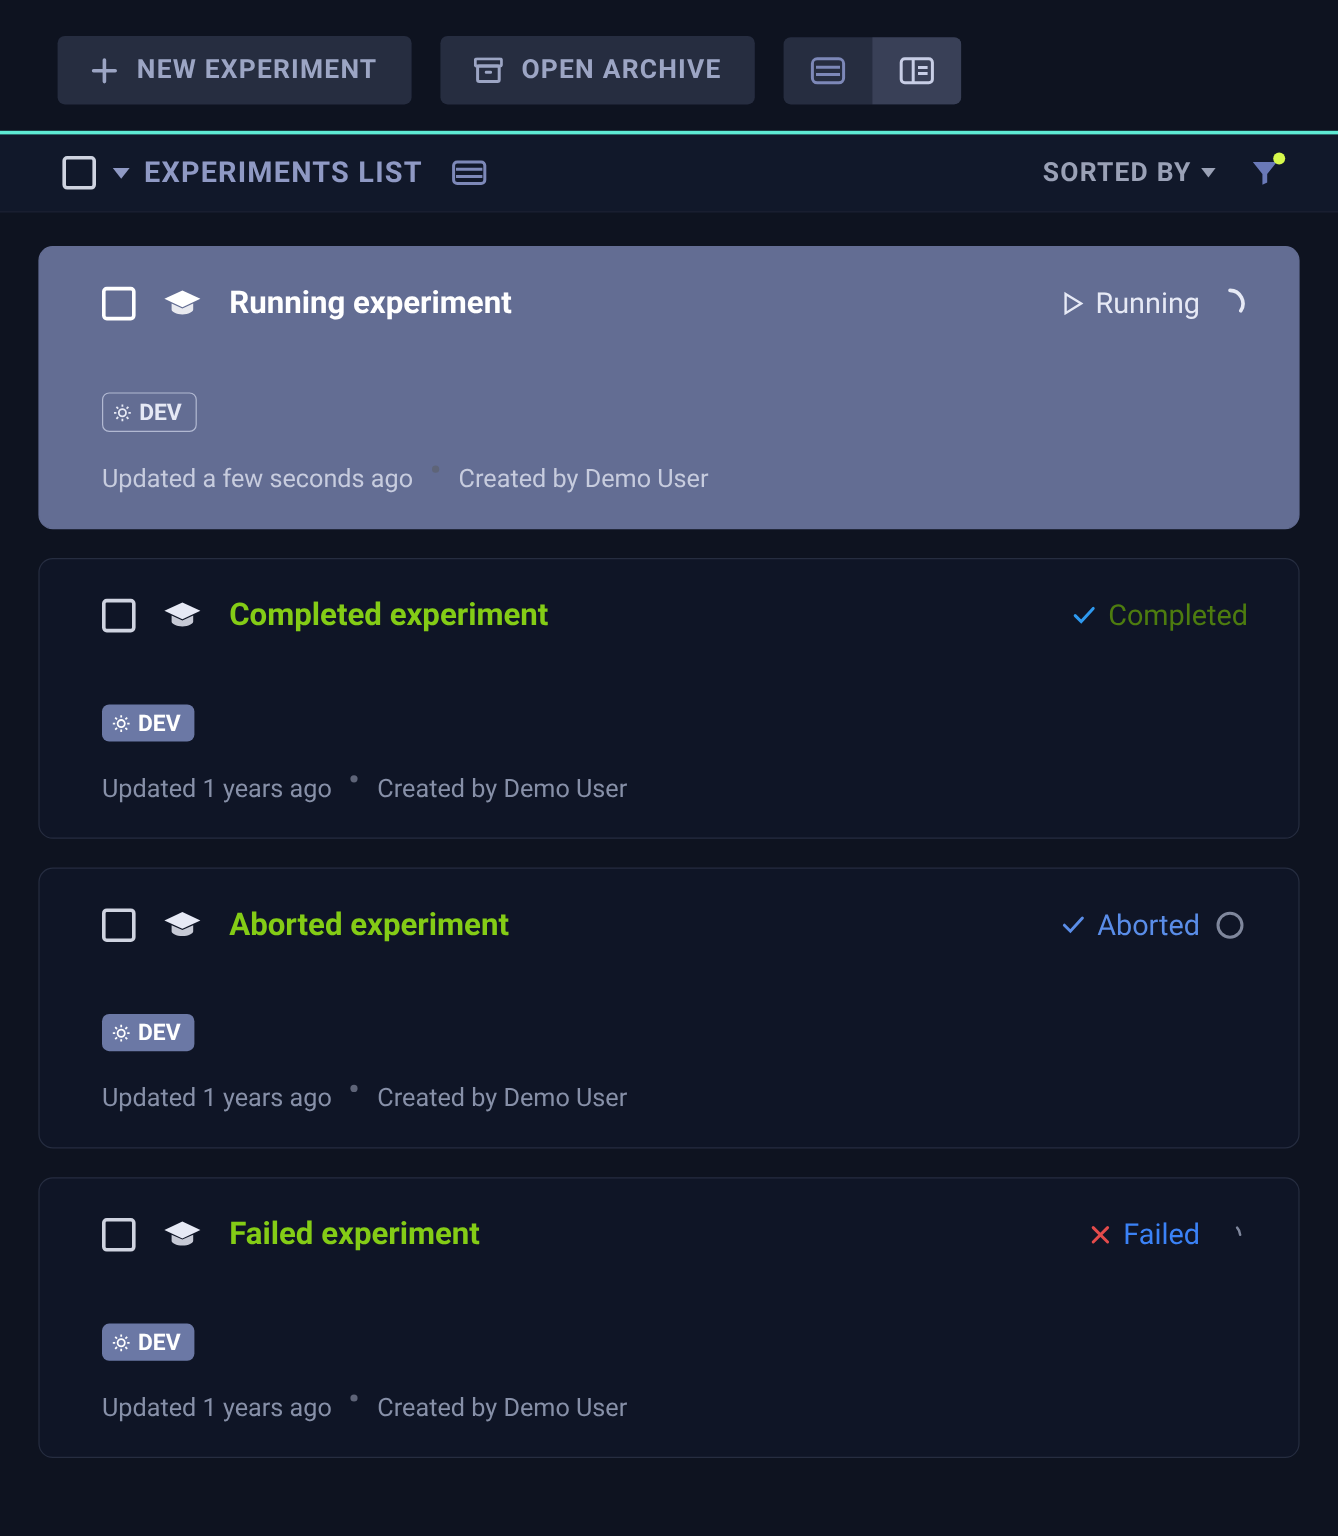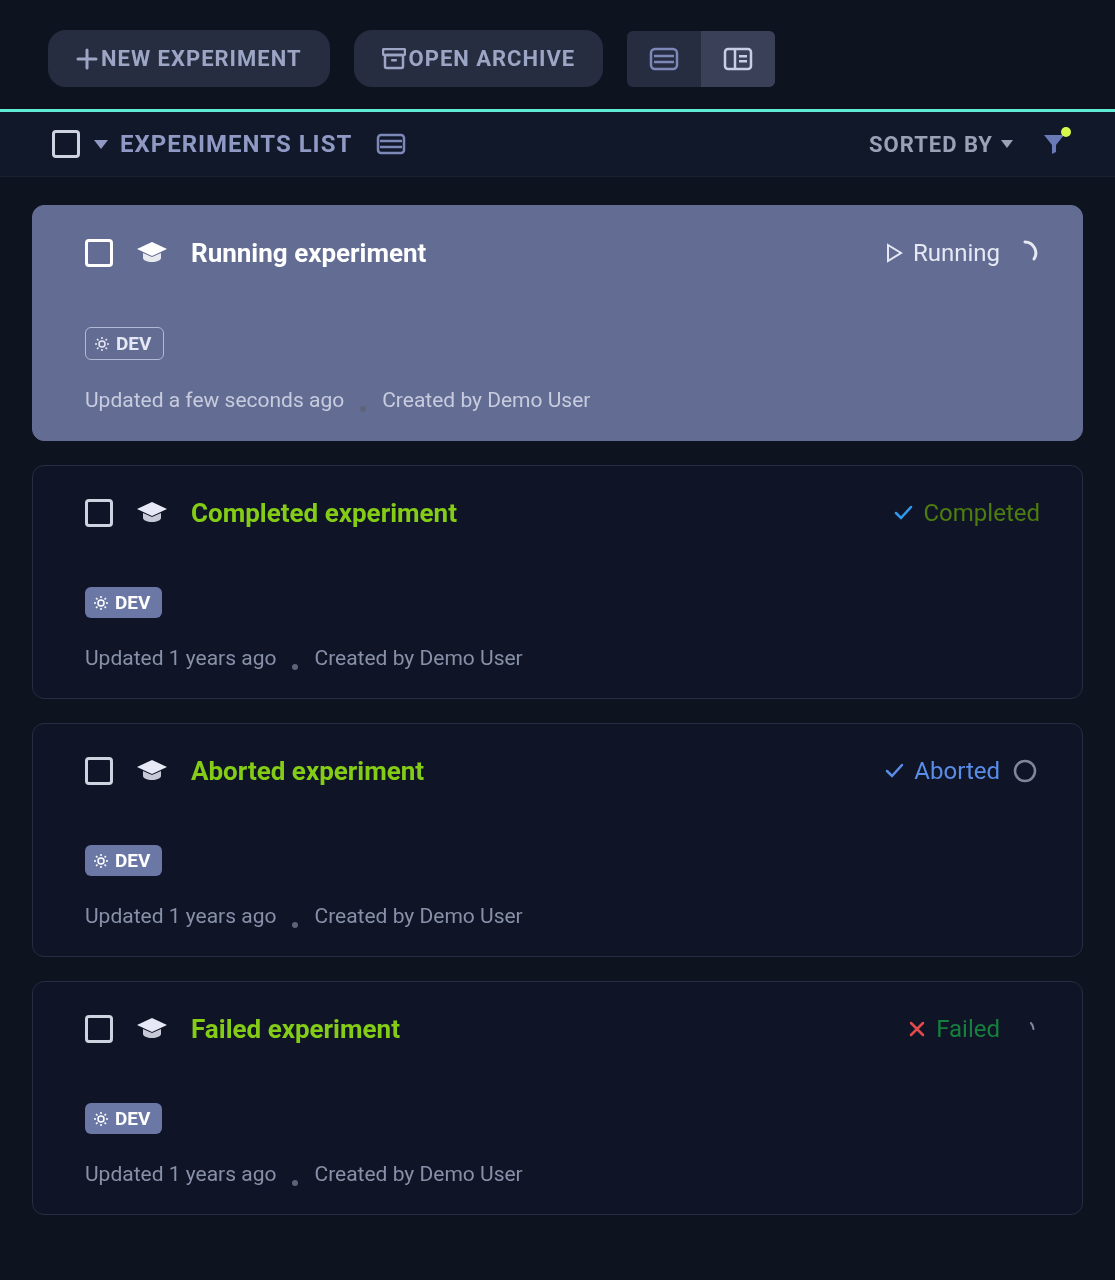--- a/index.html
+++ b/index.html
@@ -15,24 +15,24 @@
 
 .toolbar {
   display: flex;
   align-items: center;
   padding: 30px 48px 22px 48px;
   gap: 24px;
 }
 .btn {
   display: inline-flex;
   align-items: center;
-  gap: 3px;
+  gap: 16px;
   padding: 16px 28px;
   background: #262d40;
-  border-radius: 18px;
+  border-radius: 6px;
   font-size: 22px;
   font-weight: 700;
   letter-spacing: 1px;
   color: #9ca5c4;
   cursor: pointer;
 }
 .view-switch {
   display: inline-flex;
   background: #262d40;
   border-radius: 6px;
@@ -122,21 +122,21 @@
 .status {
   margin-left: auto;
   display: inline-flex;
   align-items: center;
   gap: 10px;
   font-size: 24px;
 }
 .status.running { color: #e6e9f5; justify-content: space-between; }
 .status.completed { color: #4d7c0f; }
 .status.aborted { color: #5a8de8; }
-.status.failed { color: #15803d; }
+.status.failed { color: #3b82f6; }
 .spinner-slot {
   width: 30px; height: 30px;
   display: inline-flex;
   align-items: center;
   justify-content: center;
 }
 
 .tag-row { margin-top: 28px; }
 .tag {
   display: inline-flex;
@@ -153,21 +153,21 @@
 .card.selected .tag {
   background: transparent;
   border: 1px solid #b2b9d2;
   color: #e6e9f5;
 }
 .meta {
   margin-top: 28px;
   font-size: 21px;
   color: #8790a8;
   display: flex;
-  align-items: flex-end;
+  align-items: flex-start;
   gap: 16px;
 }
 .card.selected .meta { color: #c7ccde; }
 .dot {
   width: 6px; height: 6px;
   background: #5e6478;
   border-radius: 50%;
 }
 
 

